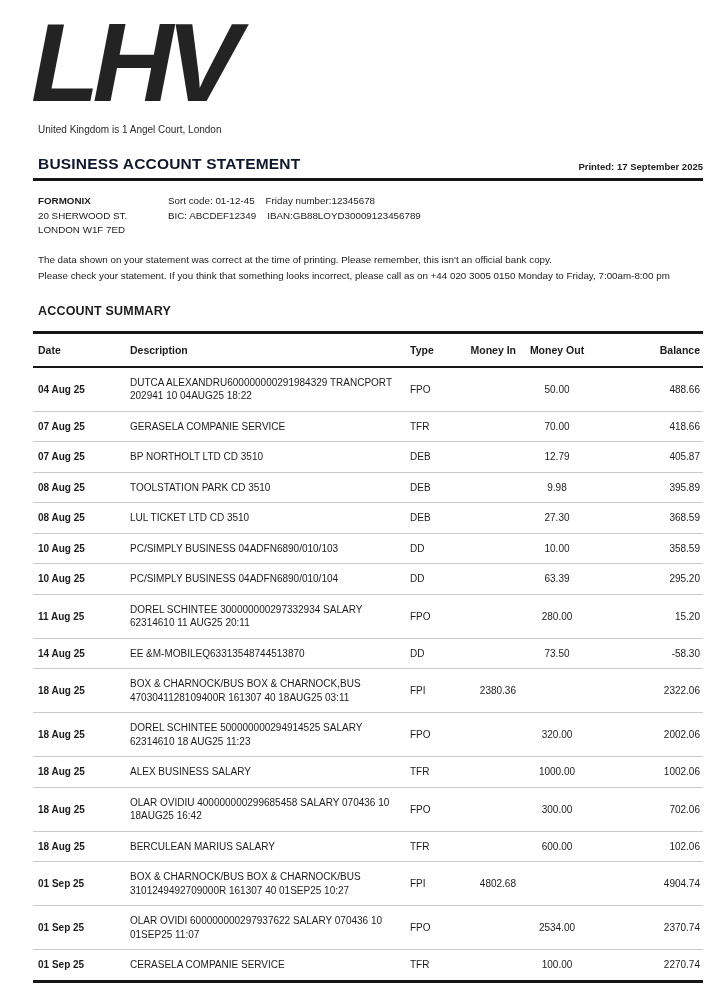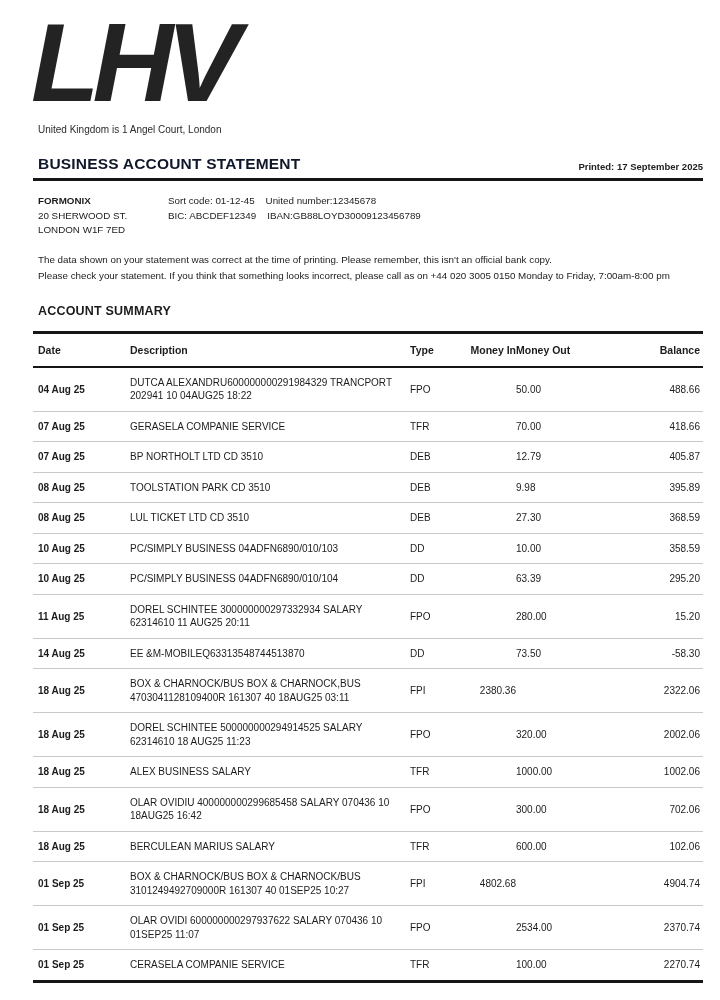--- a/index.html
+++ b/index.html
@@ -53,21 +53,21 @@
     display:flex; align-items:center;
     font-size:10px; padding:8px 0; min-height:29px;
     border-bottom:1px solid #c9c9c9;
   }
   .trow:last-child { border-bottom:none; }
   .cell { flex:none; }
   .c-date { width:92px;  padding-left:5px; }
   .c-desc { width:285px; padding-left:5px; padding-right:14px; line-height:1.35; }
   .c-type { width:48px; }
   .c-in   { width:58px;  text-align:right; }
-  .c-out  { width:82px;  text-align:left; }
+  .c-out  { width:82px;  text-align:center; }
   .c-bal  { width:105px; text-align:right; padding-right:3px; }
   .trow .c-date { font-weight:bold; }
 
   
   .footer { display:flex; justify-content:flex-end; margin-top:15px; }
   .footer-inner { width:fit-content; }
   .footer-logo { font-size:50px; line-height:1.05; letter-spacing:1.5px; white-space:nowrap; }
 </style>
 </head>
 <body>
@@ -84,21 +84,21 @@
   <div class="rule-thick"></div>
 
   <div class="account-info">
     <div class="holder">
       <div class="name">FORMONIX</div>
       <div>20 SHERWOOD ST.</div>
       <div>LONDON W1F 7ED</div>
     </div>
     <div class="numbers">
       <div class="numline">
-        <span class="seg1">Sort code: 01-12-45</span><span>United number:12345678</span>
+        <span class="seg1">Sort code: 01-12-45</span><span>Friday number:12345678</span>
       </div>
       <div class="numline">
         <span class="seg1">BIC: ABCDEF12349</span><span>IBAN:GB88LOYD30009123456789</span>
       </div>
     </div>
   </div>
 
   <div class="notes">
     <div>The data shown on your statement was correct at the time of printing. Please remember, this isn't an official bank copy.</div>
     <div>Please check your statement. If you think that something looks incorrect, please call as on +44 020 3005 0150 Monday to Friday, 7:00am-8:00 pm</div>

